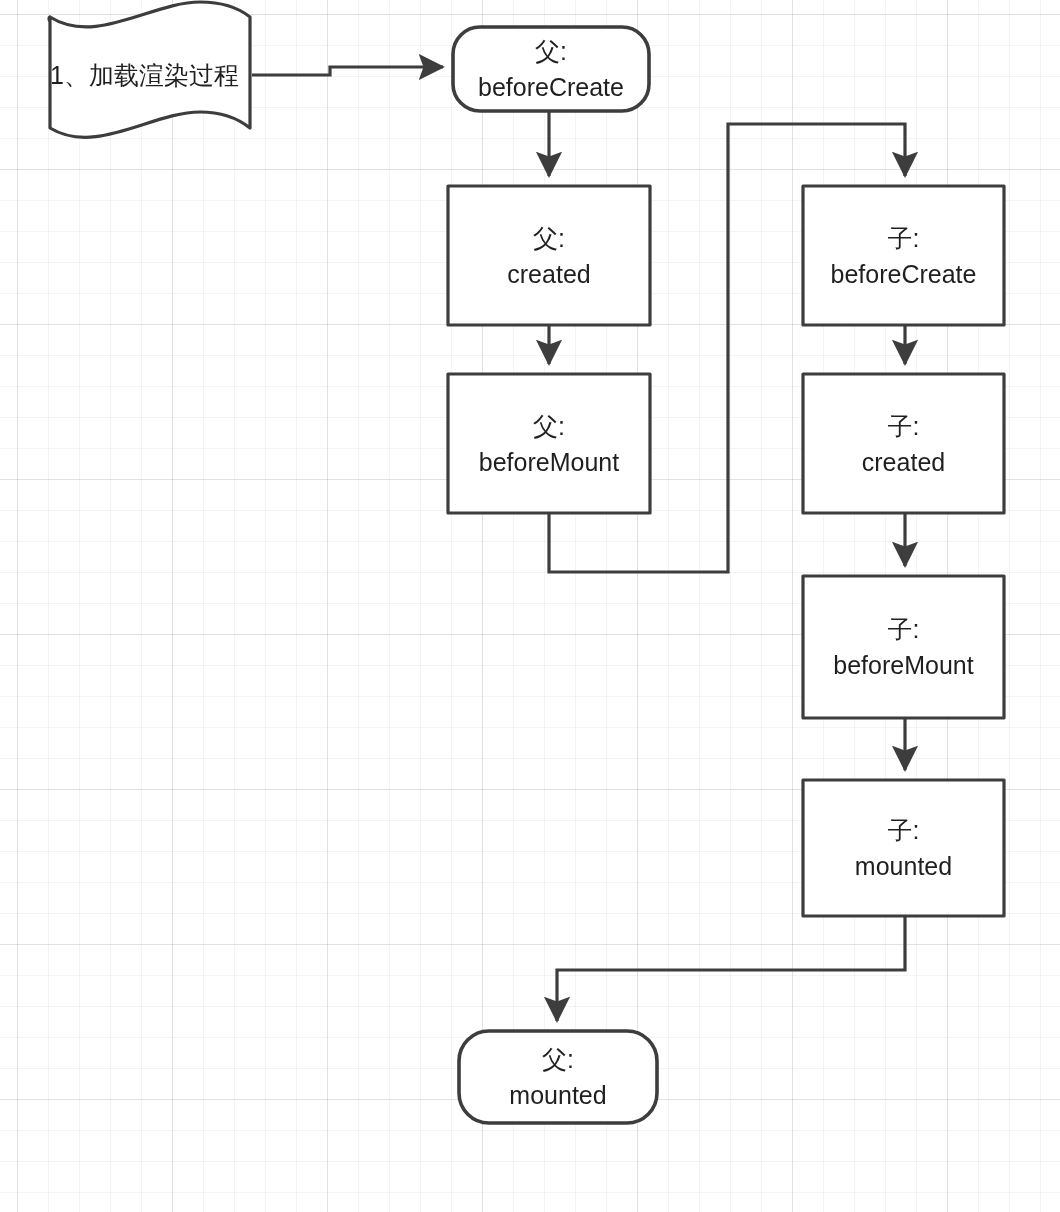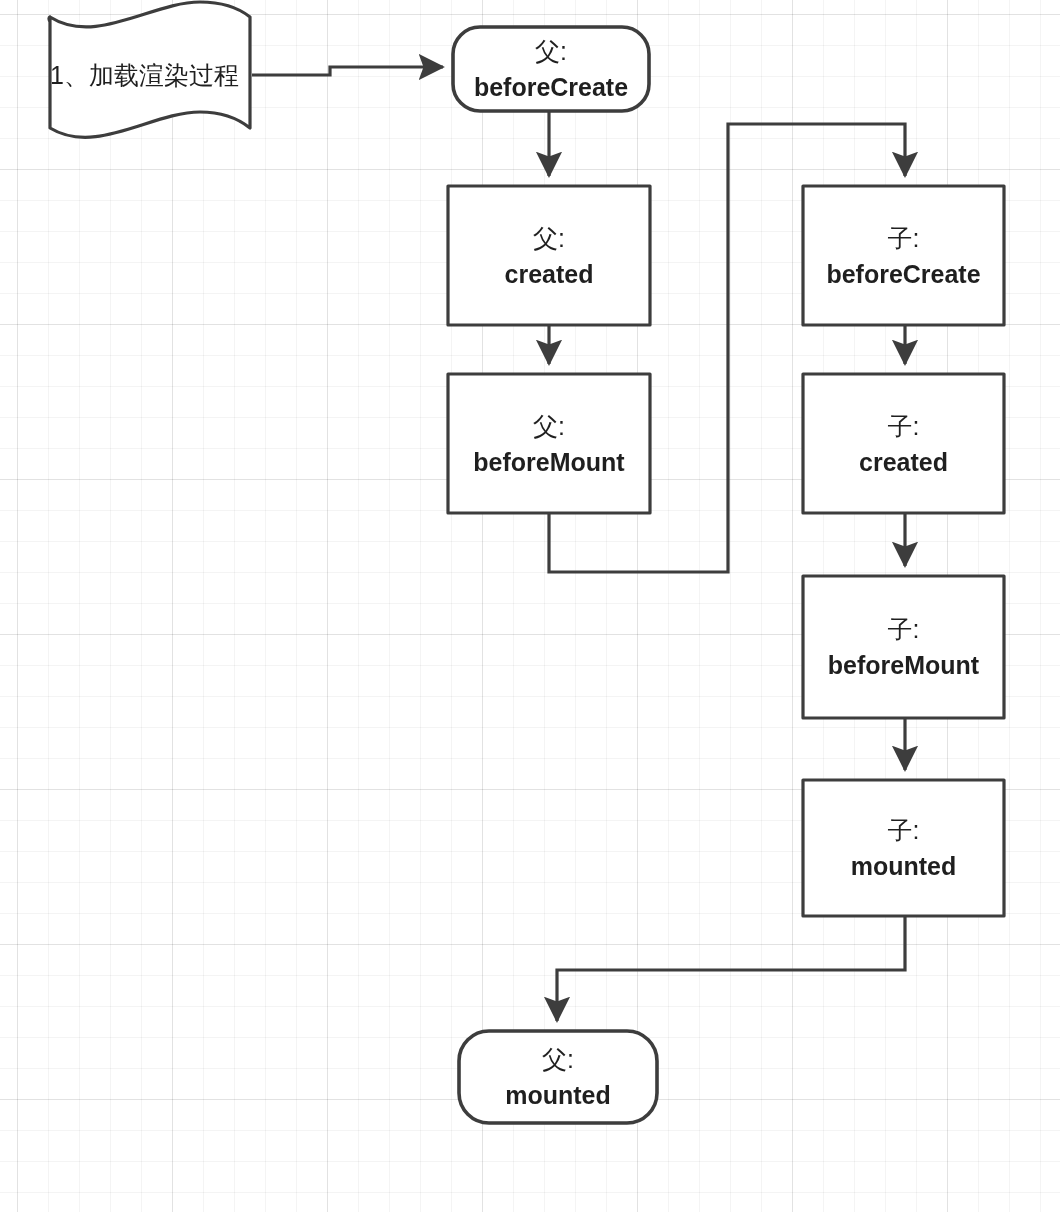--- a/index.html
+++ b/index.html
@@ -53,21 +53,21 @@
     position: absolute;
     text-align: center;
     color: #1f1f1f;
     font-family: "Liberation Sans", "DejaVu Sans", sans-serif;
     font-size: 25px;
     line-height: 36px;
     pointer-events: none;
     user-select: none;
   }
   .node-text .l1 { display: block; }
-  .node-text .l2 { display: block; font-weight: bold; }
+  .node-text .l2 { display: block; }
   .banner-text {
     position: absolute;
     color: #1f1f1f;
     font-family: "Liberation Sans", "DejaVu Sans", sans-serif;
     font-size: 25px;
     line-height: 30px;
     white-space: nowrap;
     user-select: none;
   }
 </style>

